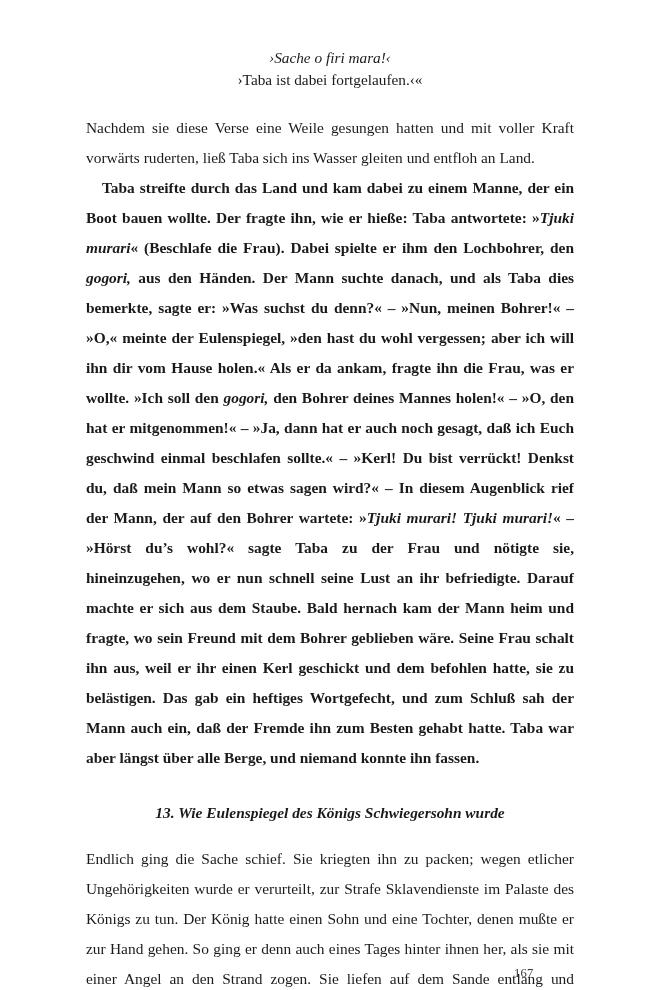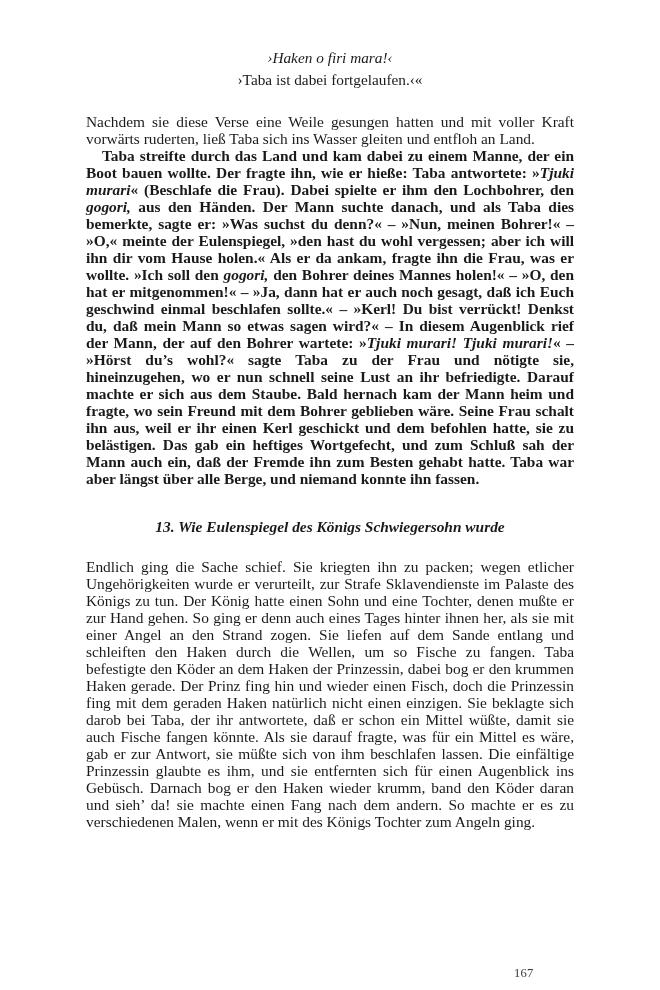--- a/index.html
+++ b/index.html
@@ -35,21 +35,21 @@
   .verse .vline {
     display: block;
     white-space: nowrap;
   }
   .verse .vline.it {
     font-style: italic;
   }
   p.body {
     margin: 0;
     font-size: 15.4px;
-    line-height: 17px;
+    line-height: 30px;
     text-align: justify;
     text-justify: inter-word;
     hyphens: manual;
   }
   p.body.first {
     margin-top: 23px;
   }
   p.body.indent {
     text-indent: 16px;
     font-weight: bold;
@@ -76,21 +76,21 @@
     letter-spacing: 0.2px;
   }
 </style>
 </head>
 <body>
 
 <div class="page">
   <div class="content">
 
     <div class="verse">
-      <span class="vline it">›Haken o firi mara!‹</span>
+      <span class="vline it">›Sache o firi mara!‹</span>
       <span class="vline">›Taba ist dabei fortgelaufen.‹«</span>
     </div>
 
     <p class="body first">
       <span>Nachdem sie diese Verse eine Weile gesungen hatten und mit voller Kraft vorwärts ruderten, ließ Taba sich ins Wasser gleiten und entfloh an Land.</span>
     </p>
 
     <p class="body indent"><span>Taba streifte durch das Land und kam dabei zu einem Manne, der ein Boot bauen wollte. Der fragte ihn, wie er hieße: Taba antwortete: »</span><span class="it">Tjuki murari</span><span>« (Beschlafe die Frau). Dabei spielte er ihm den Lochbohrer, den </span><span class="it">gogori,</span><span> aus den Händen. Der Mann suchte danach, und als Taba dies bemerkte, sagte er: »Was suchst du denn?« – »Nun, meinen Bohrer!« – »O,« meinte der Eulenspiegel, »den hast du wohl vergessen; aber ich will ihn dir vom Hause holen.« Als er da ankam, fragte ihn die Frau, was er wollte. »Ich soll den </span><span class="it">gogori,</span><span> den Bohrer deines Mannes holen!« – »O, den hat er mitgenommen!« – »Ja, dann hat er auch noch gesagt, daß ich Euch geschwind einmal beschlafen sollte.« – »Kerl! Du bist verrückt! Denkst du, daß mein Mann so etwas sagen wird?« – In diesem Augenblick rief der Mann, der auf den Bohrer wartete: »</span><span class="it">Tjuki murari! Tjuki murari!</span><span>« – »Hörst du’s wohl?« sagte Taba zu der Frau und nötigte sie, hineinzugehen, wo er nun schnell seine Lust an ihr befriedigte. Darauf machte er sich aus dem Staube. Bald hernach kam der Mann heim und fragte, wo sein Freund mit dem Bohrer geblieben wäre. Seine Frau schalt ihn aus, weil er ihr einen Kerl geschickt und dem befohlen hatte, sie zu belästigen. Das gab ein heftiges Wortgefecht, und zum Schluß sah der Mann auch ein, daß der Fremde ihn zum Besten gehabt hatte. Taba war aber längst über alle Berge, und niemand konnte ihn fassen.</span></p>
 
     <h2 class="heading">13. Wie Eulenspiegel des Königs Schwiegersohn wurde</h2>

